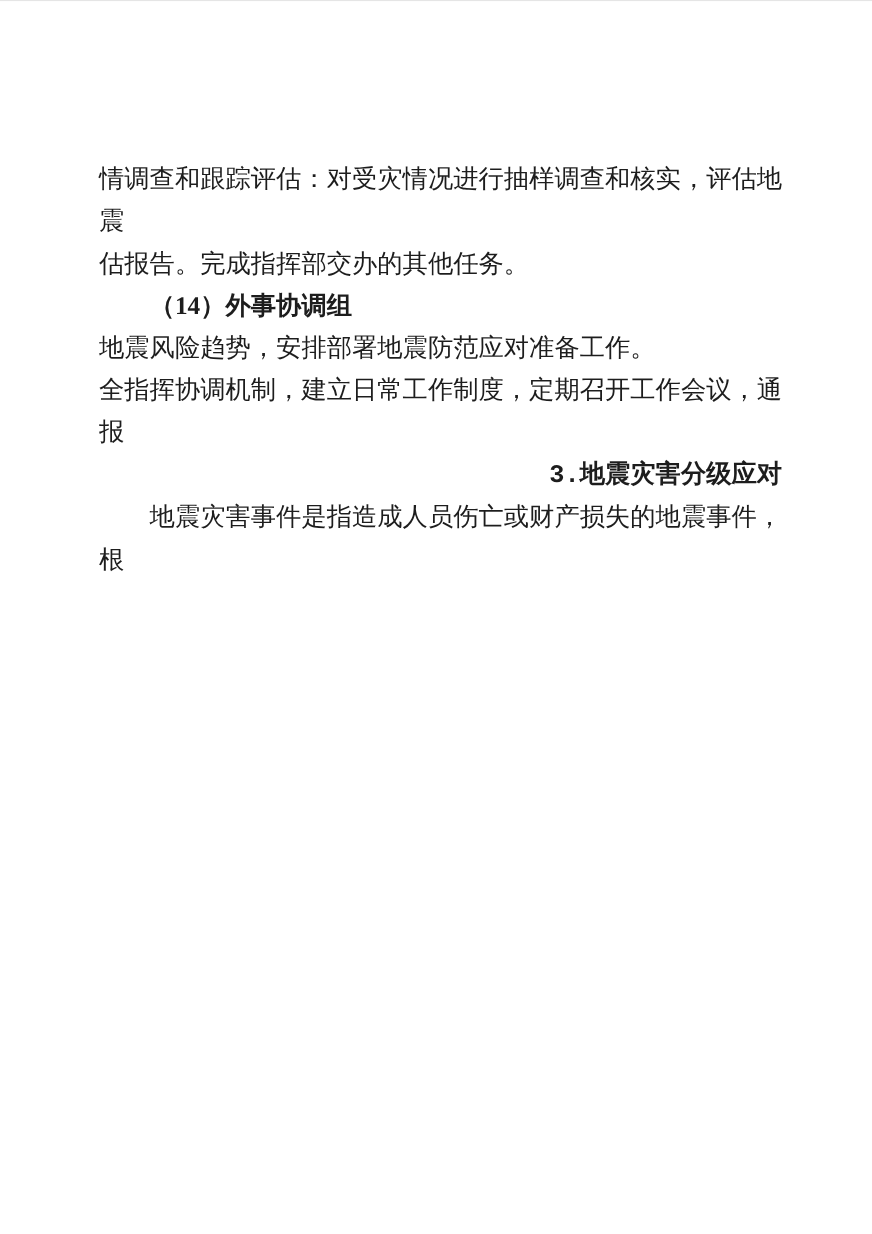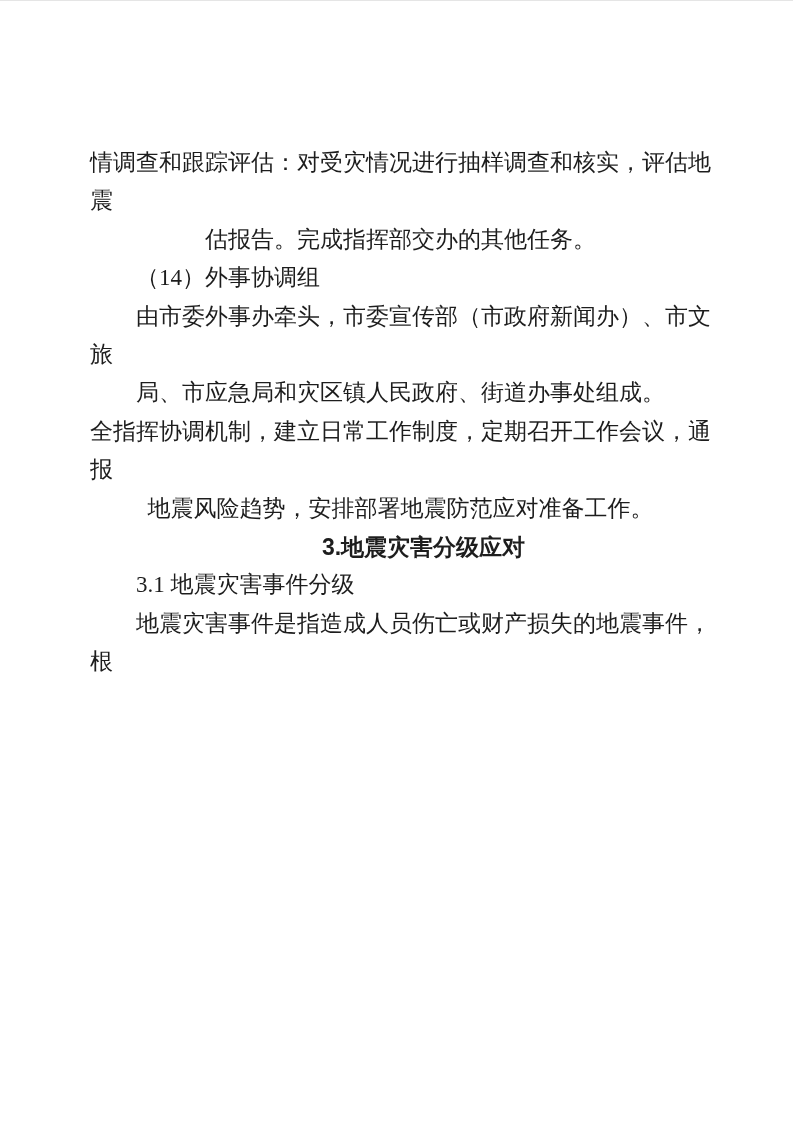--- a/index.html
+++ b/index.html
@@ -32,33 +32,33 @@
   }
   .para { margin: 0; padding: 0; }
   .ln { margin: 0; padding: 0; }
   
   .jl {
     text-align: justify;
     text-align-last: justify;
     text-justify: inter-character;
   }
   
-  .el { text-align: center; }
+  .el { text-align: left; }
   
   .ind { text-indent: 2em; }
   
   .hb {
-    font-weight: normal;
+    font-weight: bold;
     text-align: left;
   }
   
   .hs {
-    font-family: Liberation Sans, sans-serif;
+    font-family: Liberation Mono, monospace;
     font-weight: 600;
-    text-align: center;
+    text-align: right;
   }
   .page-number {
     position: absolute;
     top: 946px;
     right: 95px;
     font-size: 19px;
     line-height: 24px;
     letter-spacing: 0.5px;
     font-family: Liberation Serif, serif;
     color: #1d1d1d;
@@ -74,39 +74,32 @@
 
     <div class="para">
       <div class="ln jl">情调查和跟踪评估：对受灾情况进行抽样调查和核实，评估地震</div>
       <div class="ln el">估报告。完成指挥部交办的其他任务。</div>
     </div>
 
     <div class="para">
       <div class="ln hb ind">（14）外事协调组</div>
     </div>
 
-    <div class="para">
-      <div class="ln jl ind">由市委外事办牵头，市委宣传部（市政府新闻办）、市文旅</div>
-      <div class="ln el">局、市应急局和灾区镇人民政府、街道办事处组成。</div>
-    </div>
 
 
 
     <div class="para">
+      <div class="ln el">地震风险趋势，安排部署地震防范应对准备工作。</div>
       <div class="ln jl">全指挥协调机制，建立日常工作制度，定期召开工作会议，通报</div>
-      <div class="ln el">地震风险趋势，安排部署地震防范应对准备工作。</div>
     </div>
 
     <div class="para">
       <div class="ln hs ind">3.地震灾害分级应对</div>
     </div>
 
-    <div class="para">
-      <div class="ln hb ind">3.1 地震灾害事件分级</div>
-    </div>
 
     <div class="para">
       <div class="ln jl ind">地震灾害事件是指造成人员伤亡或财产损失的地震事件，根</div>
 
     </div>
 
   </div>
 
   <div class="page-number">—15—</div>
 </div>

